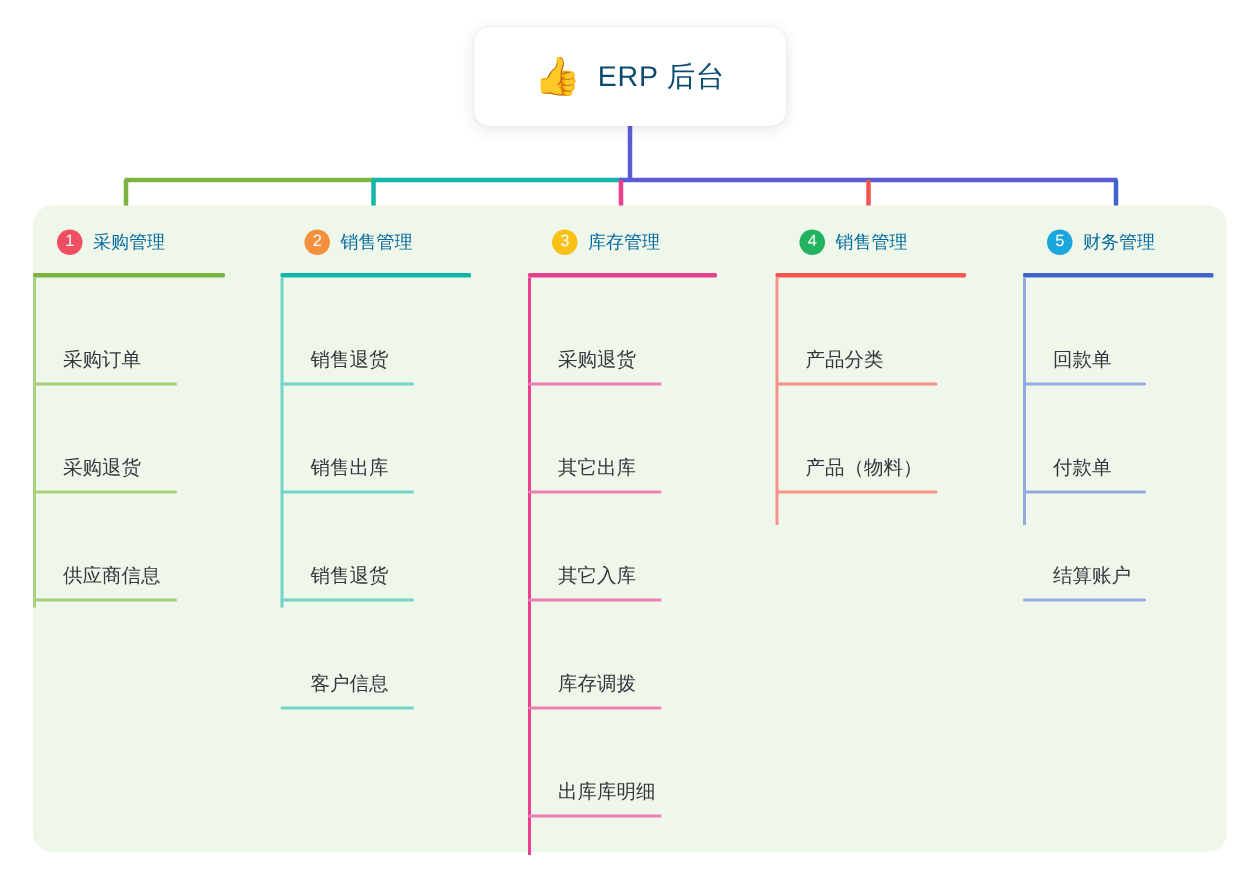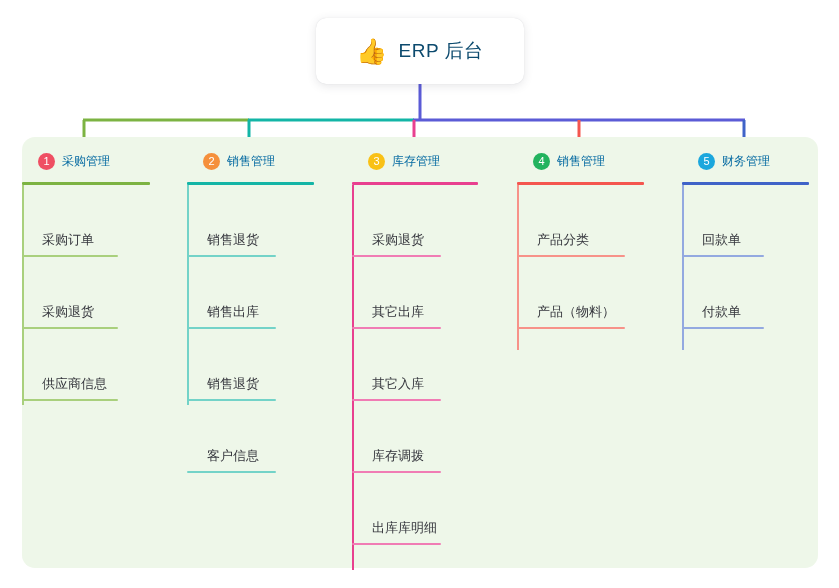--- a/index.html
+++ b/index.html
@@ -274,17 +274,21 @@
         <div class="leaves">
           <div class="spine" style="background: rgb(147, 169, 224); height: 165px;"></div>
           <div class="leaf">
             <span class="leaf-label">回款单</span>
             <div class="leaf-rule" style="background: rgb(147, 169, 224); width: 82px;"></div>
           </div>
           <div class="leaf">
             <span class="leaf-label">付款单</span>
             <div class="leaf-rule" style="background: rgb(147, 169, 224); width: 82px;"></div>
           </div>
+          <div class="leaf">
+            <span class="leaf-label">结算账户</span>
+            <div class="leaf-rule" style="background: rgb(147, 169, 224); width: 82px;"></div>
+          </div>
         </div>
       </div>
     </div>
 
 </div>
 
 </body></html>

